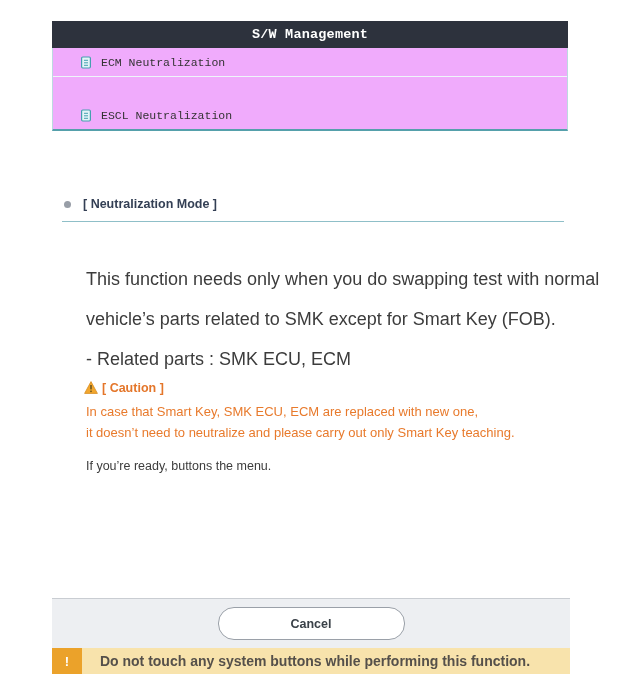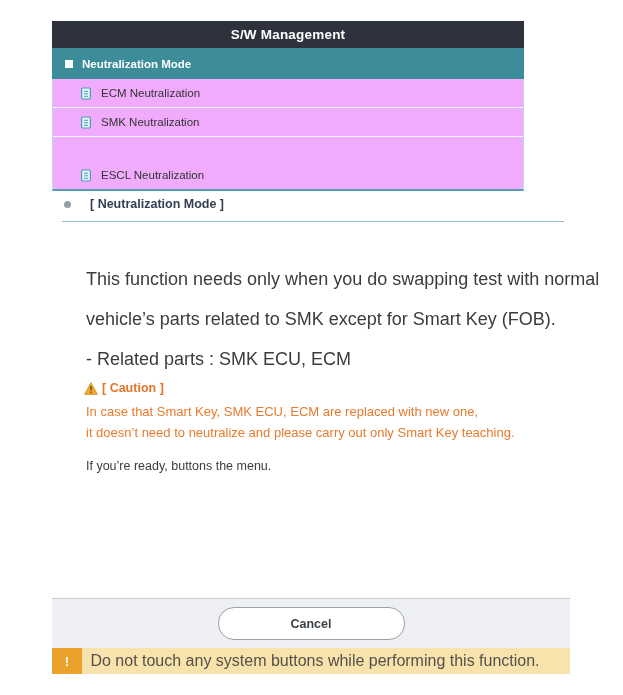--- a/index.html
+++ b/index.html
@@ -6,21 +6,21 @@
   body {
     width: 623px; height: 695px;
     background: #ffffff;
     position: relative;
     overflow: hidden;
     font-family: "Liberation Sans", "DejaVu Sans", sans-serif;
     -webkit-font-smoothing: antialiased;
   }
 
   
-  .panel { position: absolute; left: 52px; top: 21px; width: 472px; }
+  .panel { position: absolute; left: 52px; top: 21px; width: 516px; font-family: Liberation Mono, monospace; }
   .panel-header {
     height: 27px; background: #2d323d; color: #ffffff;
     display: flex; align-items: center; justify-content: center;
     font-size: 13.5px; font-weight: bold; letter-spacing: 0.2px;
   }
   .section-bar {
     height: 31px; background: #3c8d99; color: #ffffff;
     display: flex; align-items: center; padding-left: 13px; gap: 9px;
     font-size: 11.5px; font-weight: bold;
   }
@@ -34,31 +34,31 @@
     height: 28px; display: flex; align-items: center;
     padding-left: 27px; gap: 9px;
     font-size: 11.5px; color: #333333;
     border-bottom: 1px solid #eef6f9;
     cursor: pointer;
   }
   .menu-row:last-child { border-bottom: none; margin-top: 24px; }
   .doc-icon { flex: 0 0 auto; display: block; }
 
   
-  .section-head { position: absolute; left: 64px; top: 197px; display: flex; align-items: center; gap: 19px; }
+  .section-head { position: absolute; left: 64px; top: 197px; display: flex; align-items: center; gap: 12px; }
   .dot { width: 7px; height: 7px; border-radius: 50%; background: #989ea7; flex: 0 0 auto; }
   .section-title { font-size: 12.5px; font-weight: bold; color: #333f54; }
   .head-rule { position: absolute; left: 62px; top: 221px; width: 502px; height: 1px; background: #8fbfc8; }
 
   .para-line { position: absolute; left: 86px; font-size: 18px; color: #3c3c3c; white-space: nowrap; margin-top: 28px; }
   .line-1 { top: 241px; }
   .line-2 { top: 281px; }
   .line-3 { top: 321px; }
 
-  .caution-head { position: absolute; left: 84px; top: 381px; display: flex; align-items: center; gap: 4px; }
+  .caution-head { position: absolute; left: 84px; top: 381px; display: flex; gap: 4px; }
   .caution-title { font-size: 12.5px; font-weight: bold; color: #e4762a; }
   .caution-line { position: absolute; left: 86px; font-size: 13px; color: #e87a2c; white-space: nowrap; }
   .cline-1 { top: 404px; }
   .cline-2 { top: 425px; }
   .ready-line { position: absolute; left: 86px; top: 459px; font-size: 12.5px; color: #3c3c3c; white-space: nowrap; }
 
   
   .action-bar {
     position: absolute; left: 52px; top: 598px; width: 518px; height: 50px;
     background: #edeff2; border-top: 1px solid #c9cdd2;
@@ -76,53 +76,40 @@
     position: absolute; left: 52px; top: 648px; width: 518px; height: 26px;
     background: #f8e3ac; display: flex; align-items: stretch;
   }
   .warning-badge {
     width: 30px; background: #eba22a; color: #ffffff;
     display: flex; align-items: center; justify-content: center;
     font-size: 13px; font-weight: bold; flex: 0 0 auto;
   }
   .warning-text {
     flex: 1; display: flex; align-items: center; justify-content: center;
-    font-size: 16px; font-weight: normal; color: #55504a;
+    font-size: 14px; font-weight: bold; color: #55504a;
     padding-right: 22px;
   }
 </style>
 </head>
 <body>
 
 <div class="panel">
   <div class="panel-header">
     <span>S/W Management</span>
   </div>
-  <div class="section-bar">
-    <span class="bullet-square"></span>
-    <span>Neutralization Mode</span>
-  </div>
   <div class="menu-list">
     <div class="menu-row">
       <svg class="doc-icon" width="12" height="13" viewBox="0 0 12 13">
         <rect x="1.6" y="1" width="8.8" height="11" rx="1.2" fill="#e3f4f8" stroke="#45a0af" stroke-width="1.2"></rect>
         <line x1="4" y1="4.3" x2="8" y2="4.3" stroke="#45a0af" stroke-width="1"></line>
         <line x1="4" y1="6.8" x2="8" y2="6.8" stroke="#45a0af" stroke-width="1"></line>
         <line x1="4" y1="9.3" x2="8" y2="9.3" stroke="#45a0af" stroke-width="1"></line>
       </svg>
       <span>ECM Neutralization</span>
-    </div>
-    <div class="menu-row">
-      <svg class="doc-icon" width="12" height="13" viewBox="0 0 12 13">
-        <rect x="1.6" y="1" width="8.8" height="11" rx="1.2" fill="#e3f4f8" stroke="#45a0af" stroke-width="1.2"></rect>
-        <line x1="4" y1="4.3" x2="8" y2="4.3" stroke="#45a0af" stroke-width="1"></line>
-        <line x1="4" y1="6.8" x2="8" y2="6.8" stroke="#45a0af" stroke-width="1"></line>
-        <line x1="4" y1="9.3" x2="8" y2="9.3" stroke="#45a0af" stroke-width="1"></line>
-      </svg>
-      <span>SMK Neutralization</span>
     </div>
     <div class="menu-row">
       <svg class="doc-icon" width="12" height="13" viewBox="0 0 12 13">
         <rect x="1.6" y="1" width="8.8" height="11" rx="1.2" fill="#e3f4f8" stroke="#45a0af" stroke-width="1.2"></rect>
         <line x1="4" y1="4.3" x2="8" y2="4.3" stroke="#45a0af" stroke-width="1"></line>
         <line x1="4" y1="6.8" x2="8" y2="6.8" stroke="#45a0af" stroke-width="1"></line>
         <line x1="4" y1="9.3" x2="8" y2="9.3" stroke="#45a0af" stroke-width="1"></line>
       </svg>
       <span>ESCL Neutralization</span>
     </div>

